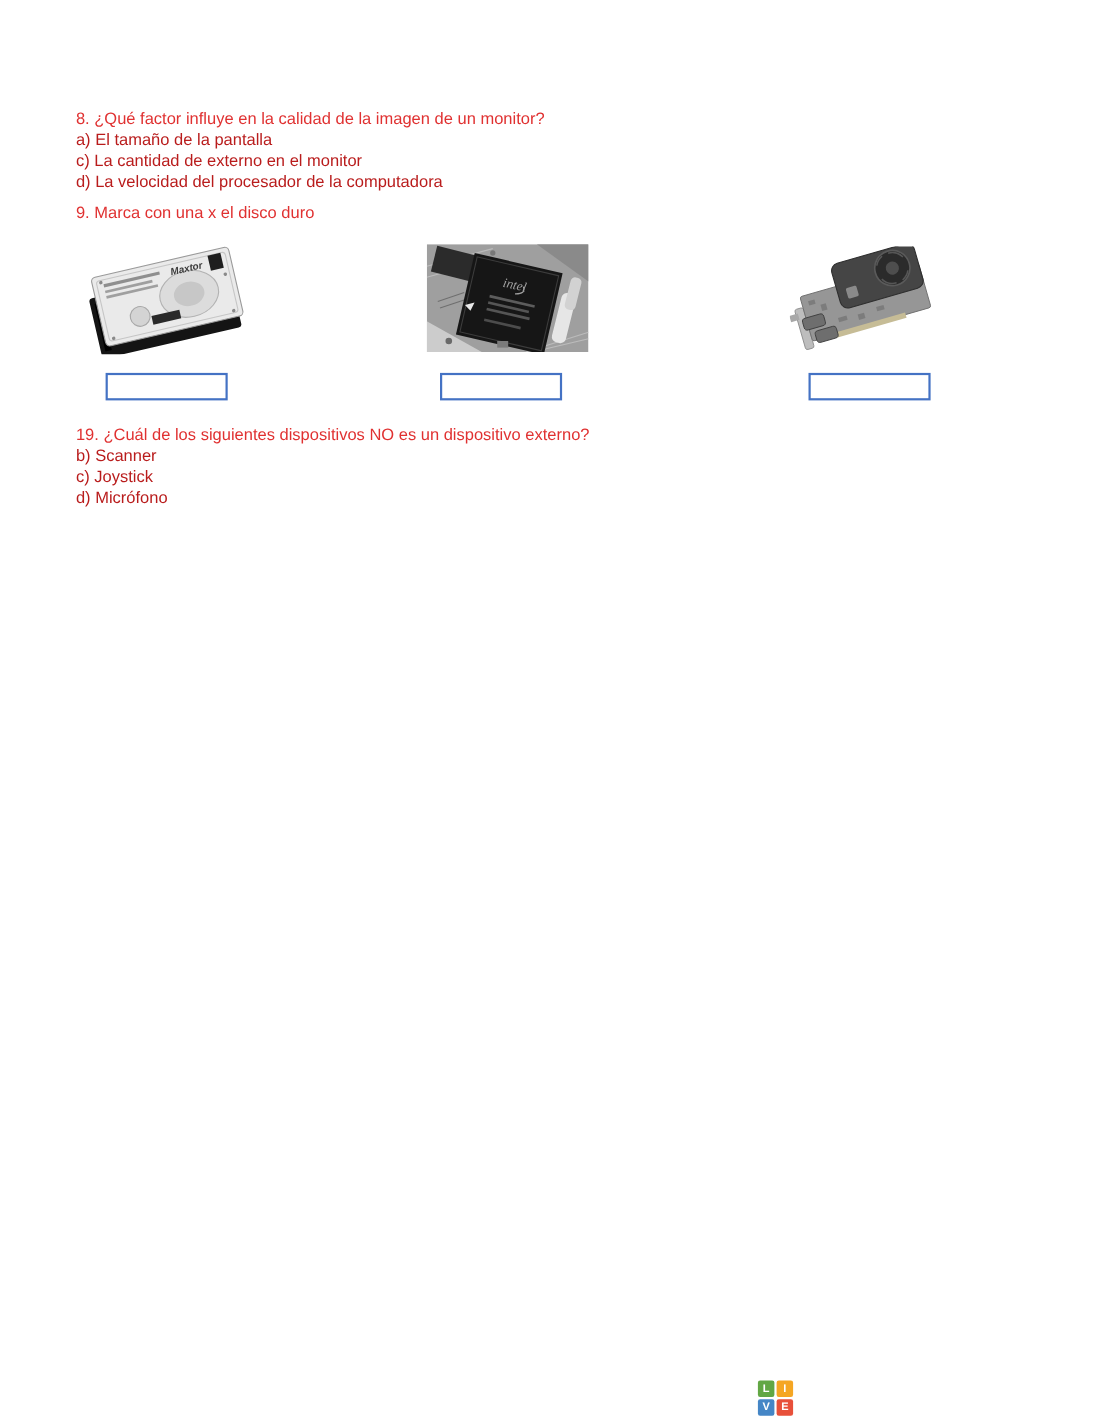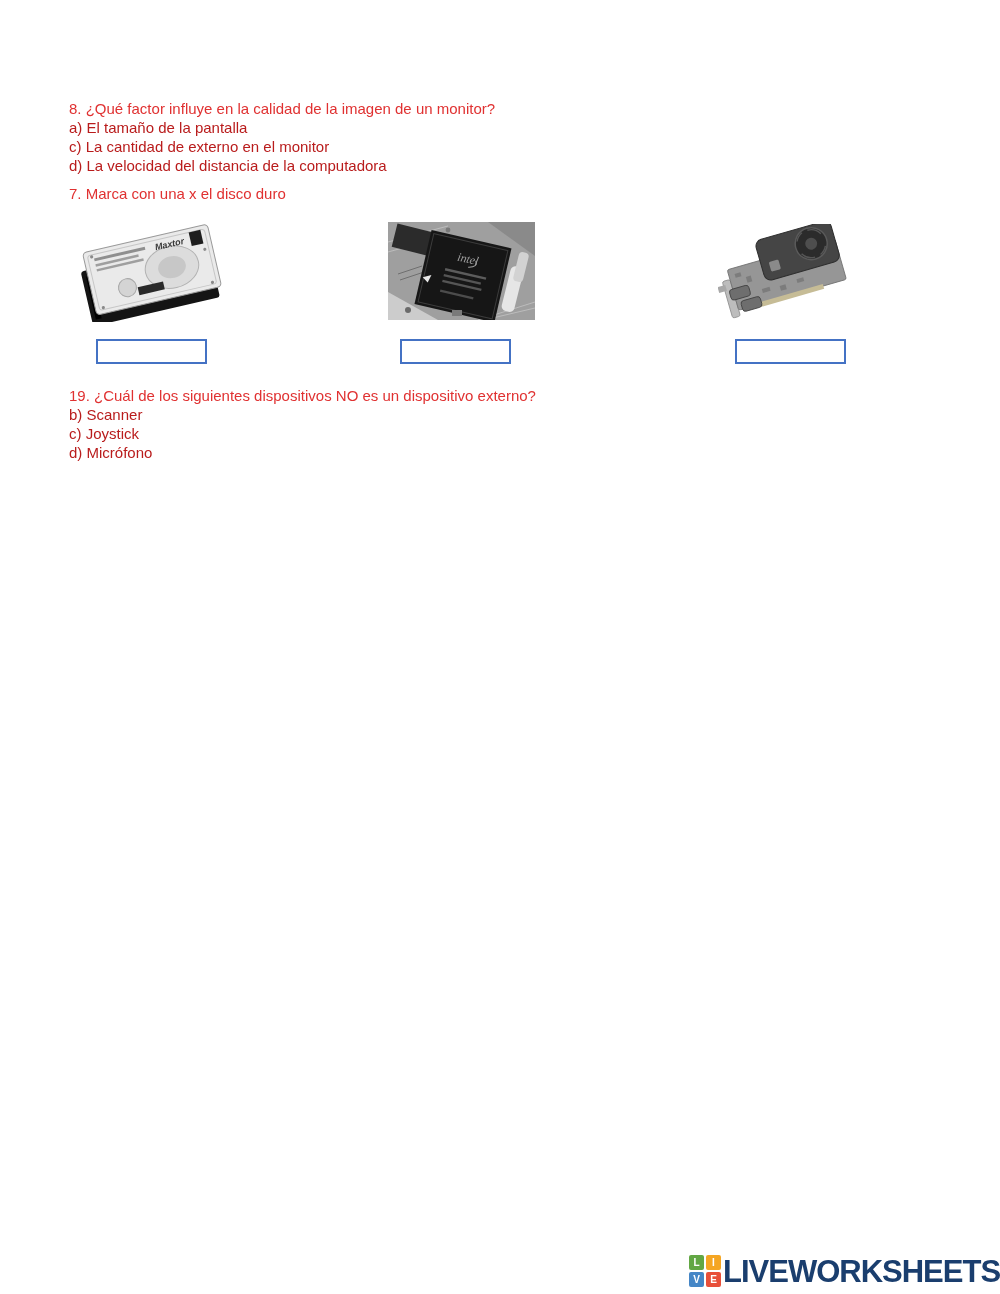--- a/index.html
+++ b/index.html
@@ -81,25 +81,25 @@
 </style>
 </head>
 <body>
 
 <div id="page">
 
   <div class="qblock" style="top:67px;margin-top:32px;">
     <div class="q-title">8. ¿Qué factor influye en la calidad de la imagen de un monitor?</div>
     <div class="q-option">a) El tamaño de la pantalla</div>
     <div class="q-option">c) La cantidad de externo en el monitor</div>
-    <div class="q-option">d) La velocidad del distancia de la computadora</div>
+    <div class="q-option">d) La velocidad del procesador de la computadora</div>
   </div>
 
   <div class="qblock" style="top:184px;">
-    <div class="q-title">7. Marca con una x el disco duro</div>
+    <div class="q-title">9. Marca con una x el disco duro</div>
   </div>
 
   <svg class="ws-image" style="left:75px; top:222px;" width="152" height="100" viewBox="0 0 152 100">
     <g transform="rotate(-13 76 52)">
       <rect x="8" y="34" width="130" height="56" rx="3" fill="#141414"></rect>
       <rect x="12" y="40" width="6" height="44" fill="#000000"></rect>
       <rect x="14" y="16" width="128" height="64" rx="4" fill="#eaeaea" stroke="#9a9a9a" stroke-width="1"></rect>
       <rect x="18" y="20" width="120" height="56" rx="3" fill="none" stroke="#c6c6c6" stroke-width="1"></rect>
       <ellipse cx="98" cy="50" rx="27" ry="21" fill="#dcdcdc" stroke="#b2b2b2"></ellipse>
       <ellipse cx="98" cy="50" rx="14" ry="11" fill="#c7c7c7"></ellipse>
@@ -189,16 +189,15 @@
     <div class="q-option">d) Micrófono</div>
   </div>
 
   <div id="footer-logo">
     <div id="logo-grid">
       <span class="logo-sq sq-l">L</span>
       <span class="logo-sq sq-i">I</span>
       <span class="logo-sq sq-v">V</span>
       <span class="logo-sq sq-e">E</span>
     </div>
-    <span id="brand-text">LIVEWORKSHEETS</span>
   </div>
 
 </div>
 
 </body></html>

